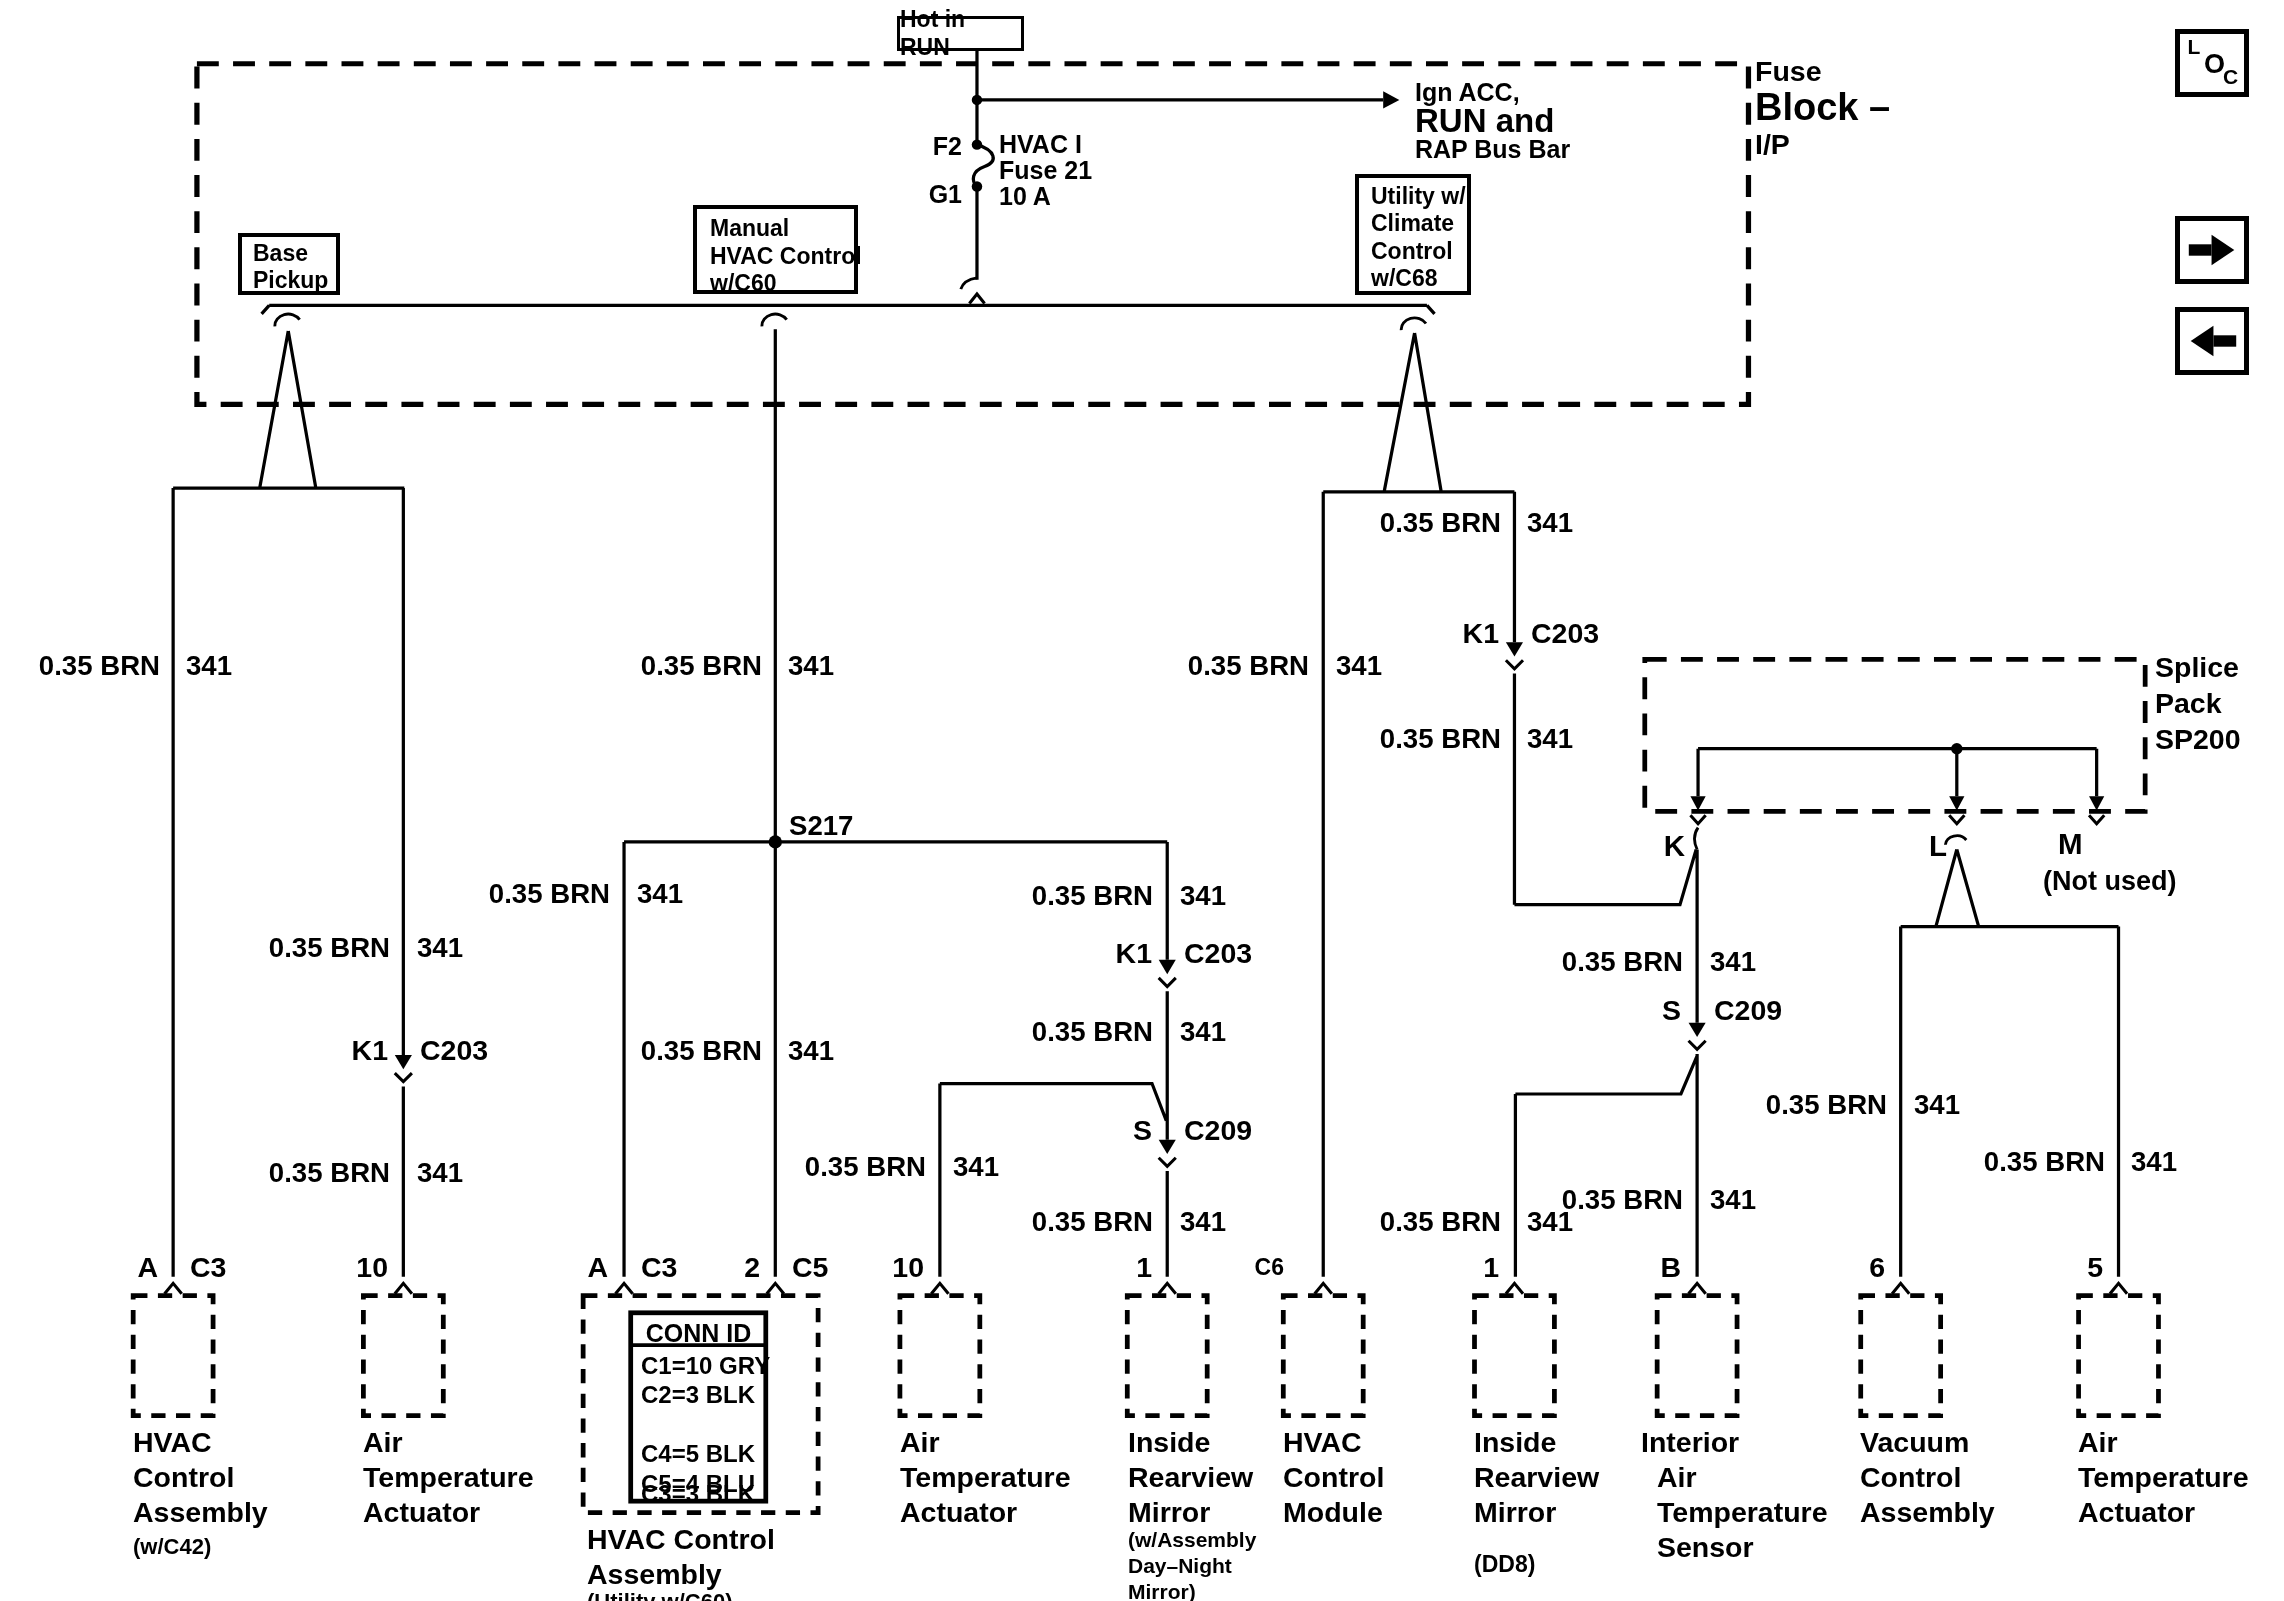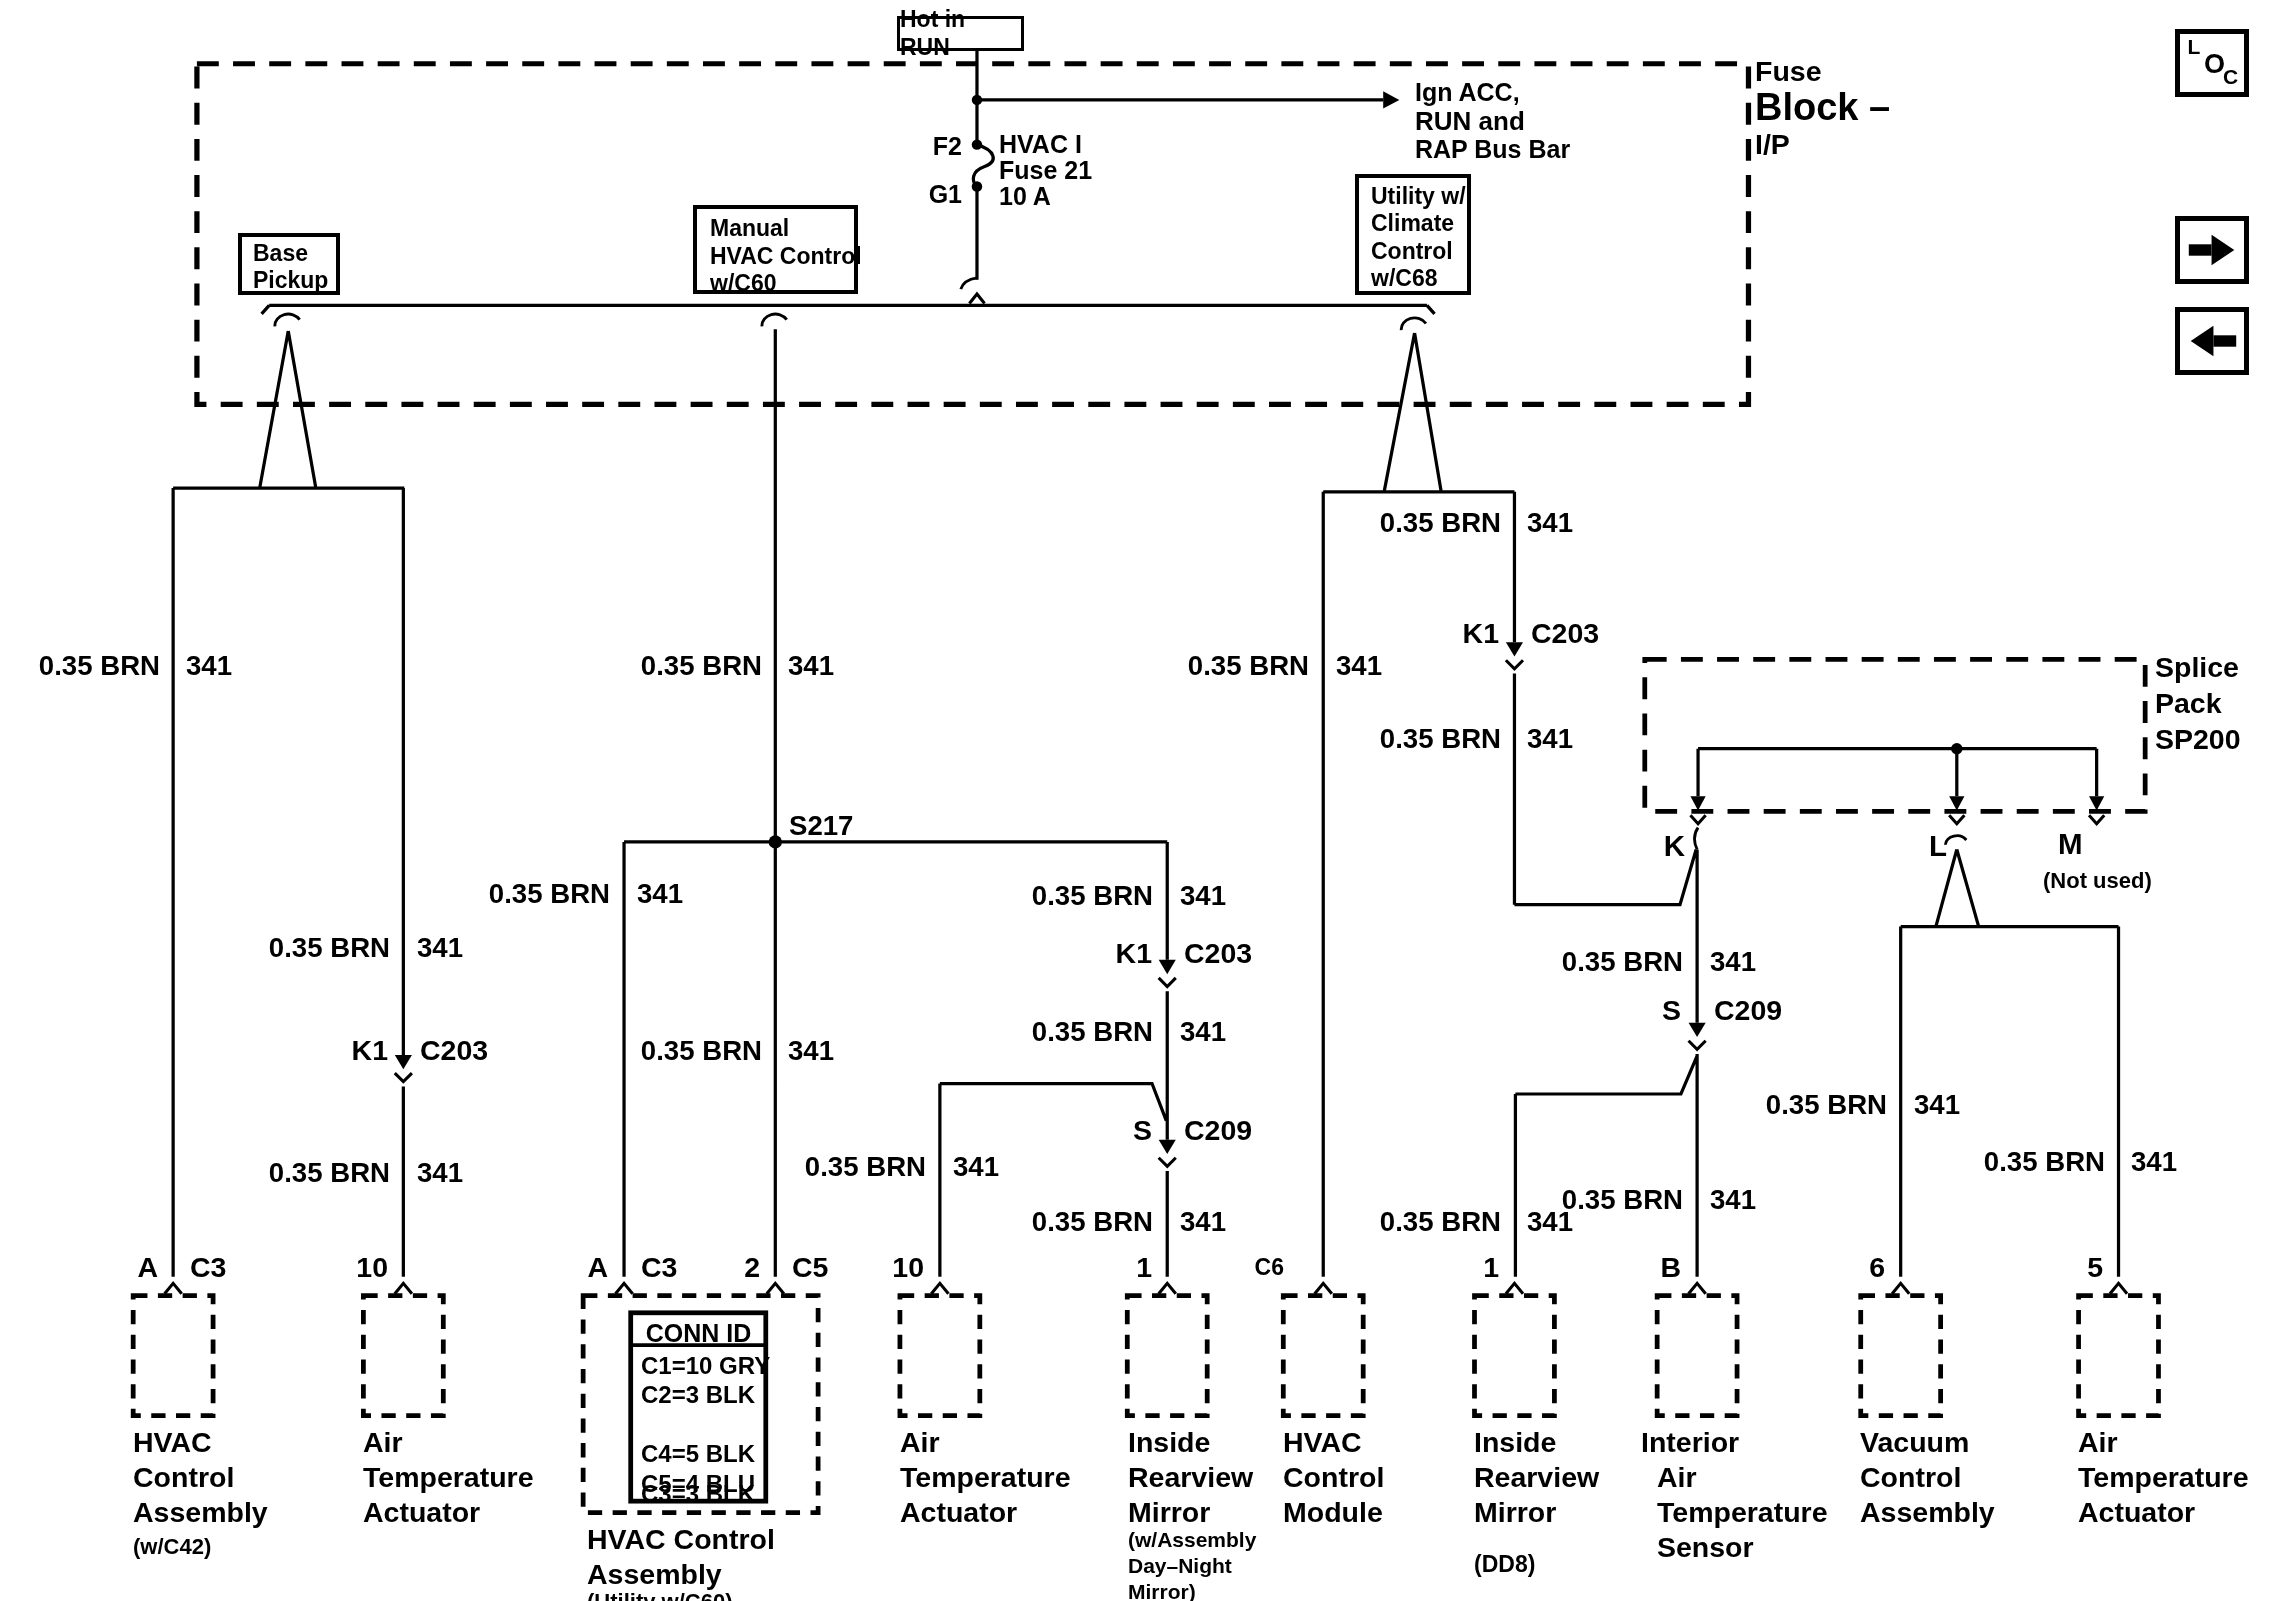--- a/index.html
+++ b/index.html
@@ -241,21 +241,21 @@
     <div class="t" style="left: 631px; top: 1316px; width: 135px; font-size: 25px; text-align: center;">CONN ID</div>
     <div class="t" style="left: 641px; top: 1351px; font-size: 24px; line-height: 29.5px;">C1=10 GRY</div>
     <div class="t" style="left: 641px; top: 1380px; font-size: 24px; line-height: 29.5px;">C2=3 BLK</div>
     <div class="t" style="left: 641px; top: 1479px; font-size: 24px; line-height: 29.5px;">C3=3 BLK</div>
     <div class="t" style="left: 641px; top: 1439px; font-size: 24px; line-height: 29.5px;">C4=5 BLK</div>
     <div class="t" style="left: 641px; top: 1469px; font-size: 24px; line-height: 29.5px;">C5=4 BLU</div>
     <div class="t" style="left: 1755px; top: 53px; font-size: 28.5px; line-height: 36px;">Fuse</div>
     <div class="t" style="left: 1755px; top: 89px; font-size: 38px; line-height: 36px;">Block –</div>
     <div class="t" style="left: 1755px; top: 126px; font-size: 28.5px; line-height: 36px;">I/P</div>
     <div class="t" style="left: 1415px; top: 78px; font-size: 25px; line-height: 28.5px;">Ign ACC,</div>
-    <div class="t" style="left: 1415px; top: 107px; font-size: 26px; line-height: 28.5px;">RUN and</div>
+    <div class="t" style="left: 1415px; top: 107px; font-size: 33px; line-height: 28.5px;">RUN and</div>
     <div class="t" style="left: 1415px; top: 135px; font-size: 25px; line-height: 28.5px;">RAP Bus Bar</div>
     <div class="t ra" style="left: 734px; top: 129px; width: 228px; font-size: 25px;">F2</div>
     <div class="t ra" style="left: 734px; top: 177px; width: 228px; font-size: 25px;">G1</div>
     <div class="t" style="left: 999px; top: 127px; font-size: 25px;">HVAC I</div>
     <div class="t" style="left: 999px; top: 153px; font-size: 25px;">Fuse 21</div>
     <div class="t" style="left: 999px; top: 179px; font-size: 25px;">10 A</div>
     <div class="t" style="left: 253px; top: 240px; font-size: 23px; line-height: 27.6px;">Base</div>
     <div class="t" style="left: 253px; top: 267px; font-size: 23px; line-height: 27.6px;">Pickup</div>
     <div class="t" style="left: 710px; top: 215px; font-size: 23px; line-height: 27.6px;">Manual</div>
     <div class="t" style="left: 710px; top: 243px; font-size: 23px; line-height: 27.6px;">HVAC Control</div>
@@ -264,16 +264,16 @@
     <div class="t" style="left: 1371px; top: 210px; font-size: 23px; line-height: 27.6px;">Climate</div>
     <div class="t" style="left: 1371px; top: 238px; font-size: 23px; line-height: 27.6px;">Control</div>
     <div class="t" style="left: 1371px; top: 265px; font-size: 23px; line-height: 27.6px;">w/C68</div>
     <div class="t" style="left: 789px; top: 809px; font-size: 27.6px;">S217</div>
     <div class="t" style="left: 2155px; top: 649px; font-size: 28.5px; line-height: 36px;">Splice</div>
     <div class="t" style="left: 2155px; top: 685px; font-size: 28.5px; line-height: 36px;">Pack</div>
     <div class="t" style="left: 2155px; top: 721px; font-size: 28.5px; line-height: 36px;">SP200</div>
     <div class="t ra" style="left: 1457px; top: 829px; width: 228px; font-size: 29.5px;">K</div>
     <div class="t ra" style="left: 1719px; top: 829px; width: 228px; font-size: 29.5px;">L</div>
     <div class="t" style="left: 2058px; top: 827px; font-size: 29.5px;">M</div>
-    <div class="t" style="left: 2043px; top: 864px; font-size: 22px;">(Not used)</div>
+    <div class="t" style="left: 2043px; top: 864px; font-size: 27px;">(Not used)</div>
 
 </div>
 
 
 </body></html>

